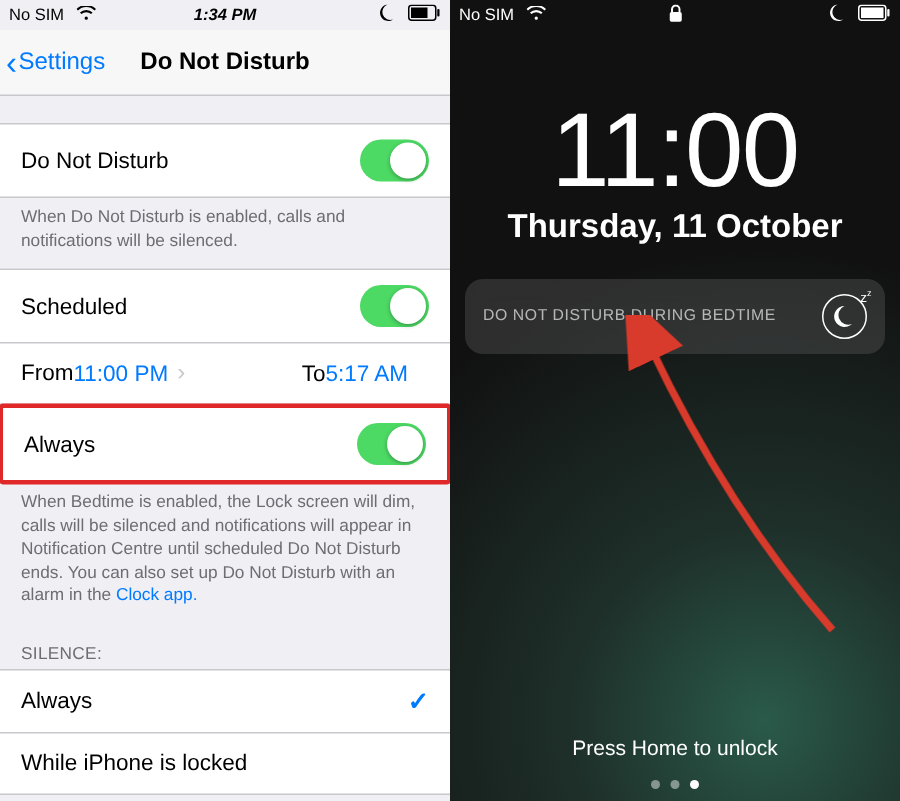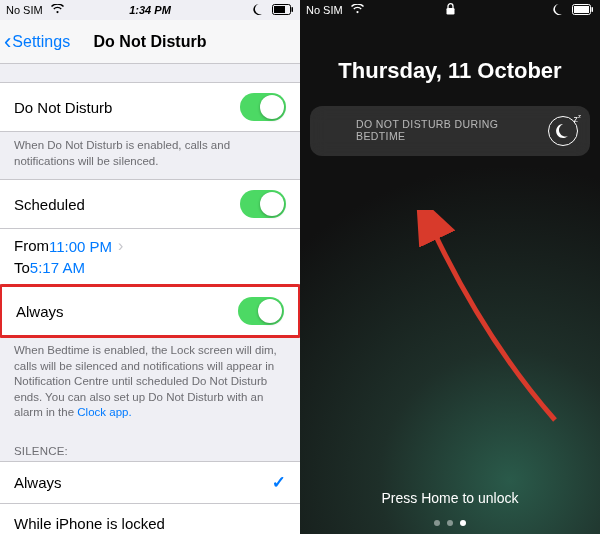--- a/index.html
+++ b/index.html
@@ -48,21 +48,21 @@
     border-top:1px solid #c8c7cc; font-size:15px;
   }
   .row + .row { border-top:1px solid #c8c7cc; }
   .row.first { border-top:1px solid #c8c7cc; }
   .row.last { border-bottom:1px solid #c8c7cc; }
   .row .label { color:#000; }
   .row .value { color:#007aff; font-size:15px; }
   .row .chev-r { color:#c7c7cc; font-size:16px; margin-left:6px; }
   .row .check { color:#007aff; font-size:17px; font-weight:700; }
 
-  .row.time-row { flex-direction:column; align-items:flex-start; padding:6px 14px; }
+  .row.time-row { align-items:center; padding:6px 14px; }
   .time-line { display:flex; justify-content:space-between; font-size:15px; padding:2px 0;}
   .time-line .value { color:#007aff; }
 
   .footer {
     padding:6px 14px 10px; font-size:11.5px; color:#6d6d72; line-height:1.35;
   }
   .footer .link { color:#007aff; }
 
   .section-header {
     padding:14px 14px 4px; font-size:11.5px; color:#6d6d72; letter-spacing:0.2px;
@@ -97,21 +97,21 @@
   .clock .time { font-size:70px; font-weight:200; letter-spacing:-1px; }
   .clock .date { font-size:22px; font-weight:700; margin-top:-2px; }
 
   .notif {
     margin:22px 10px 0; padding:10px 12px;
     background:rgba(100,100,100,.35); border-radius:12px;
     display:flex; align-items:center; gap:10px;
     backdrop-filter: blur(8px);
   }
   .notif-text { flex:1; }
-  .notif-title { font-size:10.5px; color:rgba(255,255,255,.65); letter-spacing:.4px; text-transform:uppercase; margin-bottom:3px;margin-left:34px;}
+  .notif-title { font-size:10.5px; color:rgba(255,255,255,.65); letter-spacing:.4px; text-transform:uppercase; margin-bottom:3px;}
   .notif-msg { font-size:13px; color:#fff; line-height:1.3; }
   .notif-icon {
     width:30px; height:30px; border-radius:50%; border:1.5px solid #fff;
     display:flex; align-items:center; justify-content:center; font-size:14px; position:relative;
   }
   .notif-icon .zz { position:absolute; top:-4px; right:-4px; font-size:9px; }
 
   .unlock {
     position:absolute; bottom:28px; left:0; right:0;
     text-align:center; font-size:14px; color:#fff; font-weight:500;
@@ -247,20 +247,21 @@
           <svg width="22" height="11" viewBox="0 0 22 11">
               <rect x="0.5" y="0.5" width="18" height="10" rx="2" fill="none" stroke="#fff"></rect>
               <rect x="2" y="2" width="15" height="7" fill="#fff"></rect>
               <rect x="19.5" y="3" width="1.5" height="5" rx="0.7" fill="#fff"></rect>
             </svg>
         </span>
       </div>
     </div>
 
     <div class="clock">
+      <div class="time">11:00</div>
       <div class="date">Thursday, 11 October</div>
     </div>
 
     <div class="notif">
       <div class="notif-text">
         <div class="notif-title">DO NOT DISTURB DURING BEDTIME</div>
       </div>
       <div class="notif-icon">
         <svg width="16" height="16" viewBox="0 0 16 16">
             <path d="M8 1A7 7 0 1013 13 6 6 0 018 1z" fill="#fff"></path>

